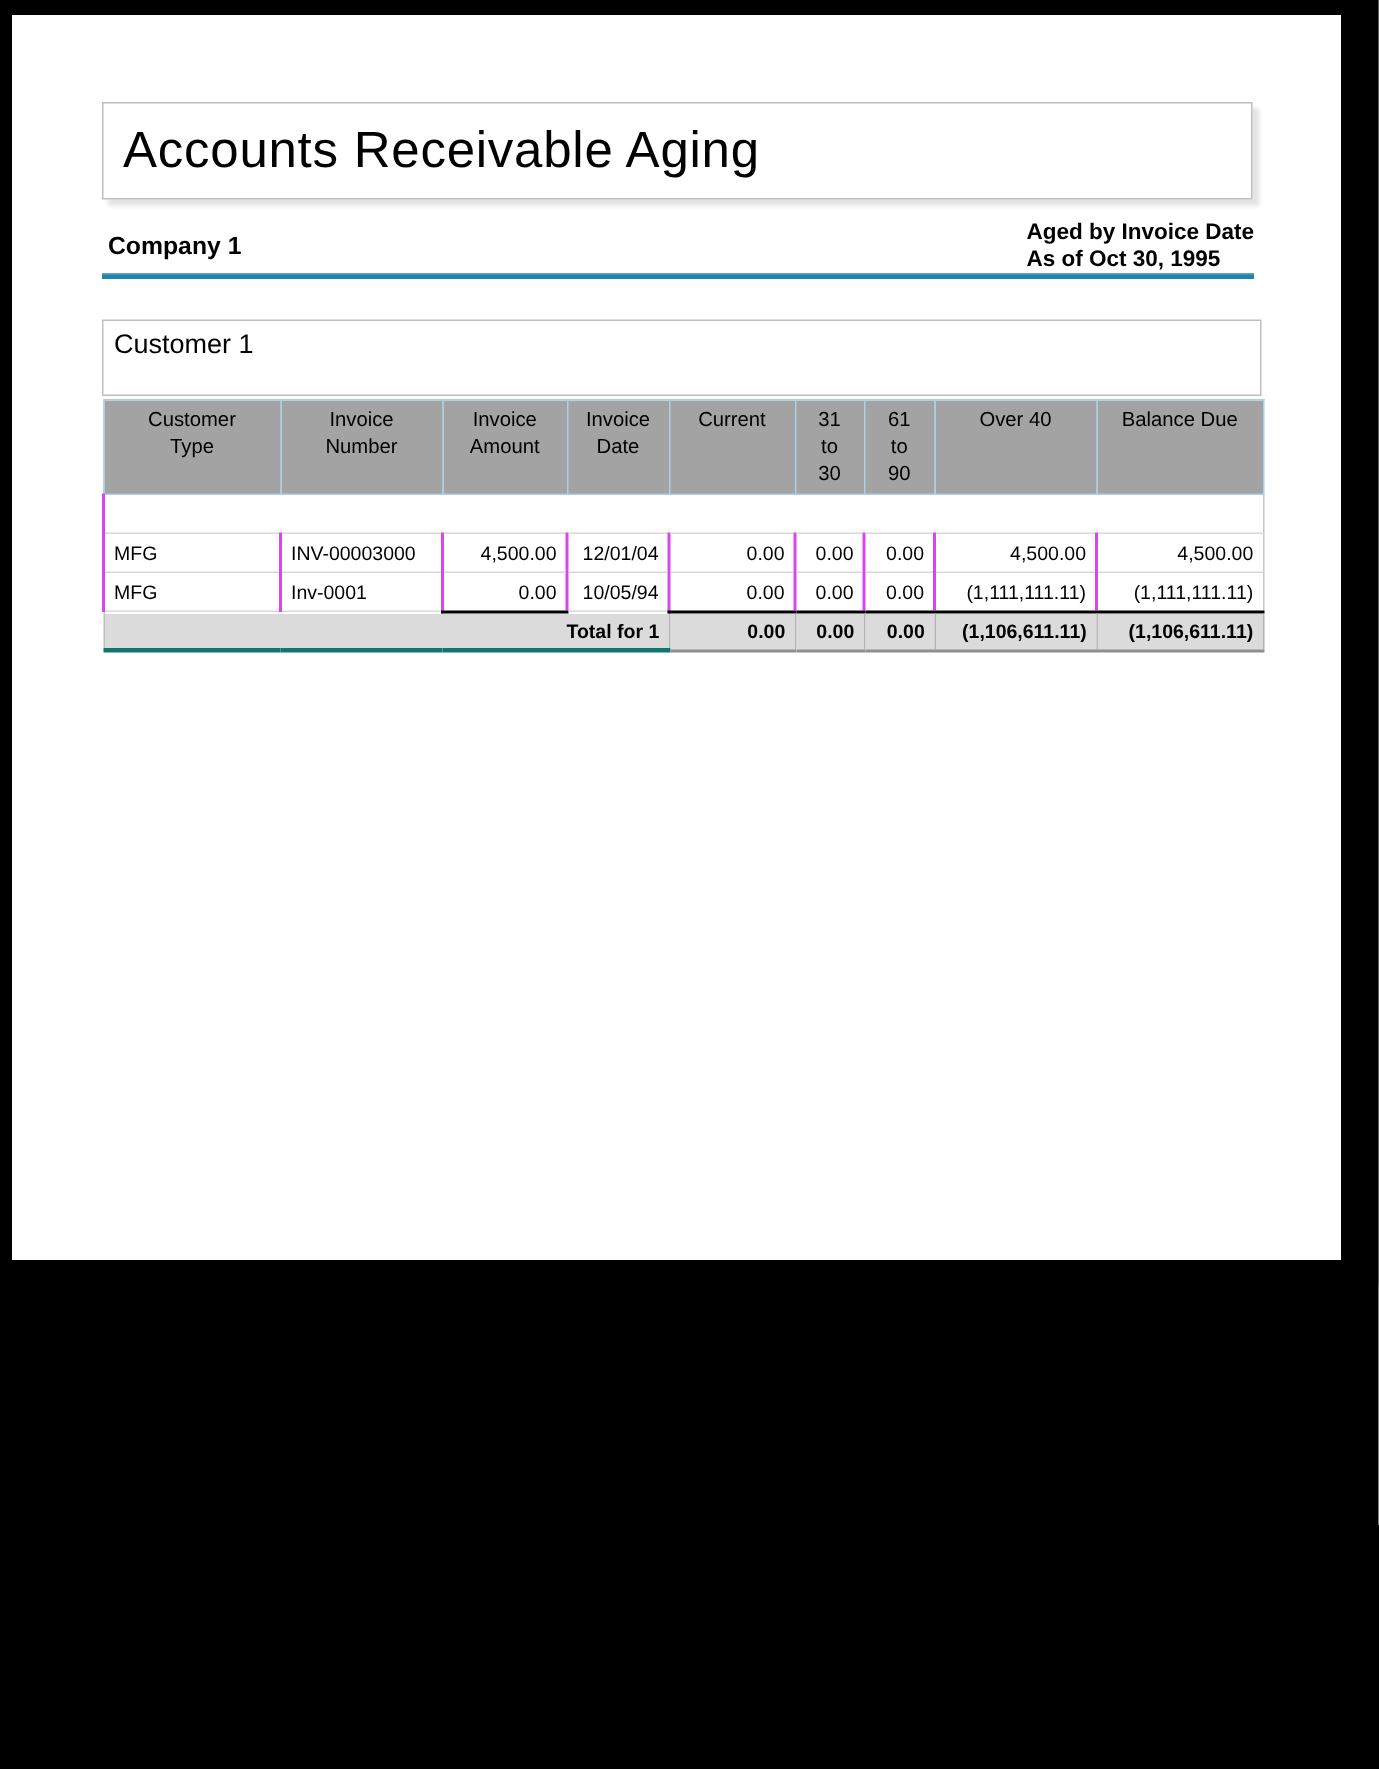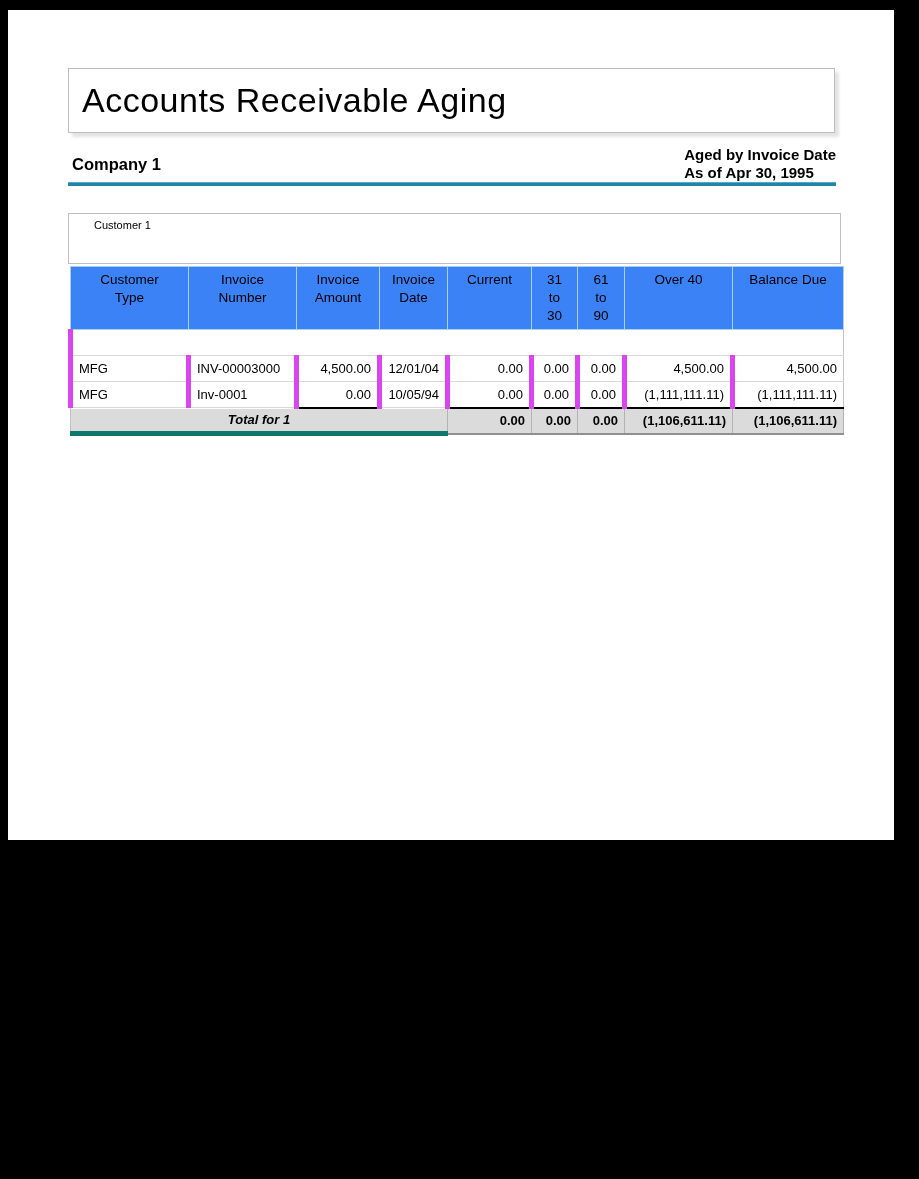--- a/index.html
+++ b/index.html
@@ -67,31 +67,31 @@
   }
   
   .report-table{
     margin:27px 0 0 60px;
     width:773px;
   }
   .group-band{
     box-sizing:border-box;
     width:773px;height:51px;
     border:1px solid #c0c0c0;
-    padding:5px 25px;
-    font-size:11px;
+    padding:5px 7px;
+    font-size:18px;
     margin-bottom:2px;
   }
   table.aging{
     width:773px;
     border-collapse:collapse;
     table-layout:fixed;
   }
   table.aging th{
-    background:#3b82f6;
+    background:#a3a3a3;
     border:1px solid #a8d0e8;
     font-weight:400;
     font-size:13.5px;
     line-height:18px;
     padding:4px 2px;
     vertical-align:top;
     text-align:center;
     white-space:pre-line;
     height:56px;
     box-sizing:border-box;
@@ -100,43 +100,42 @@
     height:4px;
     padding:0;
     border:none;
     background:#fff;
   }
   table.aging td{
     font-size:13px;
     height:26px;
     box-sizing:border-box;
     padding:3px 6px;
-    border-left:5px solid #d946ef;
+    border-left:2px solid #d946ef;
     border-right:1px solid #c6c6c6;
     border-bottom:1px solid #d8d8d8;
     background:#fff;
     overflow:hidden;
     white-space:nowrap;
   }
   td.num{text-align:right;}
   td.date{text-align:right;padding-right:5px;}
   tr.blackline td.num{border-bottom:2px solid #000;}
   tr.total td{
     background:#dbdbdb;
     font-weight:bold;
     border-bottom:2px solid #8f8f8f;
     border-left:1px solid #b3b3b3;
     border-right:1px solid #b3b3b3;
   }
   tr.total td.total-label{
-    text-align:center;
+    text-align:right;
     border-top:1px solid #c0c0c0;
-    border-bottom:5px solid #0f766e;
+    border-bottom:3px solid #0f766e;
     border-left:1px solid #c0c0c0;
-    font-style:italic;
   }
   tr.total td.num{border-top:2px solid #000;}
   .footer{
     position:absolute;
     top:1088px;
     left:60px;
     width:773px;
     text-align:left;
     font-size:14.5px;
     font-style:italic;
@@ -149,21 +148,21 @@
   <div class="page">
 
     <div class="title-box">
       <h1>Accounts Receivable Aging</h1>
     </div>
 
     <div class="subheader">
       <div class="company">Company 1</div>
       <div class="aging-info">
         <div>Aged by Invoice Date</div>
-        <div>As of Apr 30, 1995</div>
+        <div>As of Oct 30, 1995</div>
       </div>
     </div>
 
     <div class="rule"></div>
 
     <div class="report-table">
       <div class="group-band">
         <span>Customer 1</span>
       </div>
 

